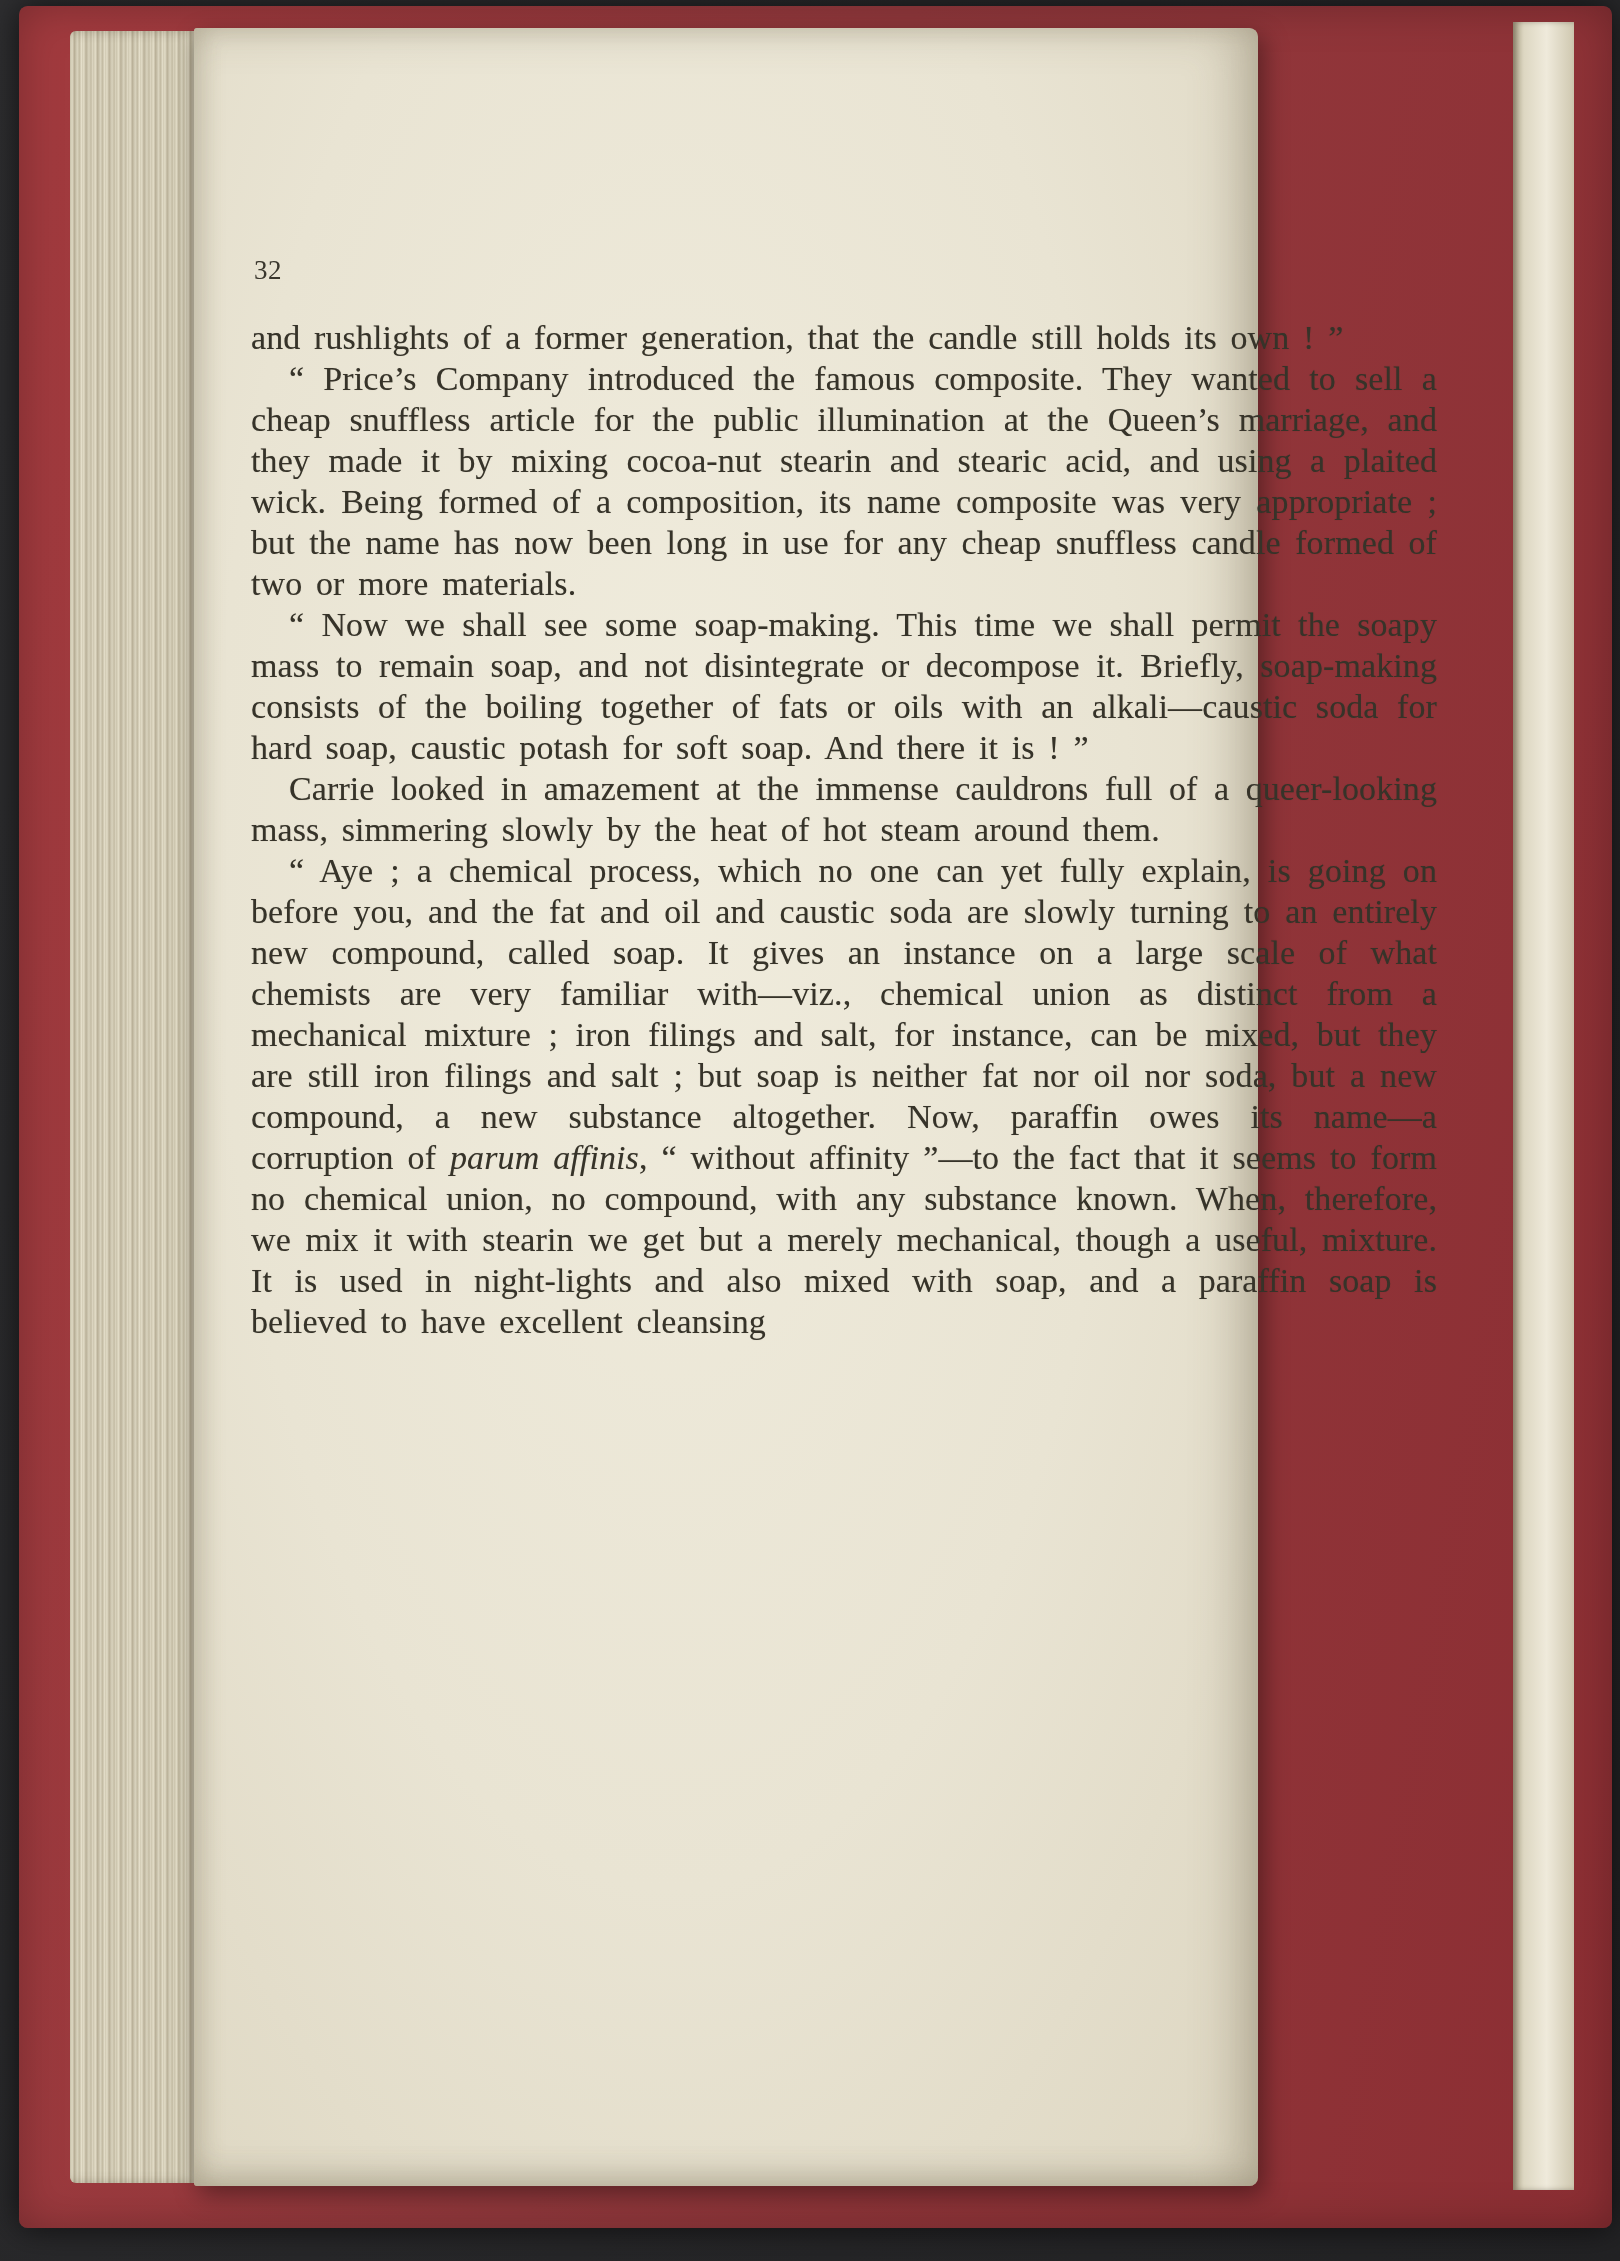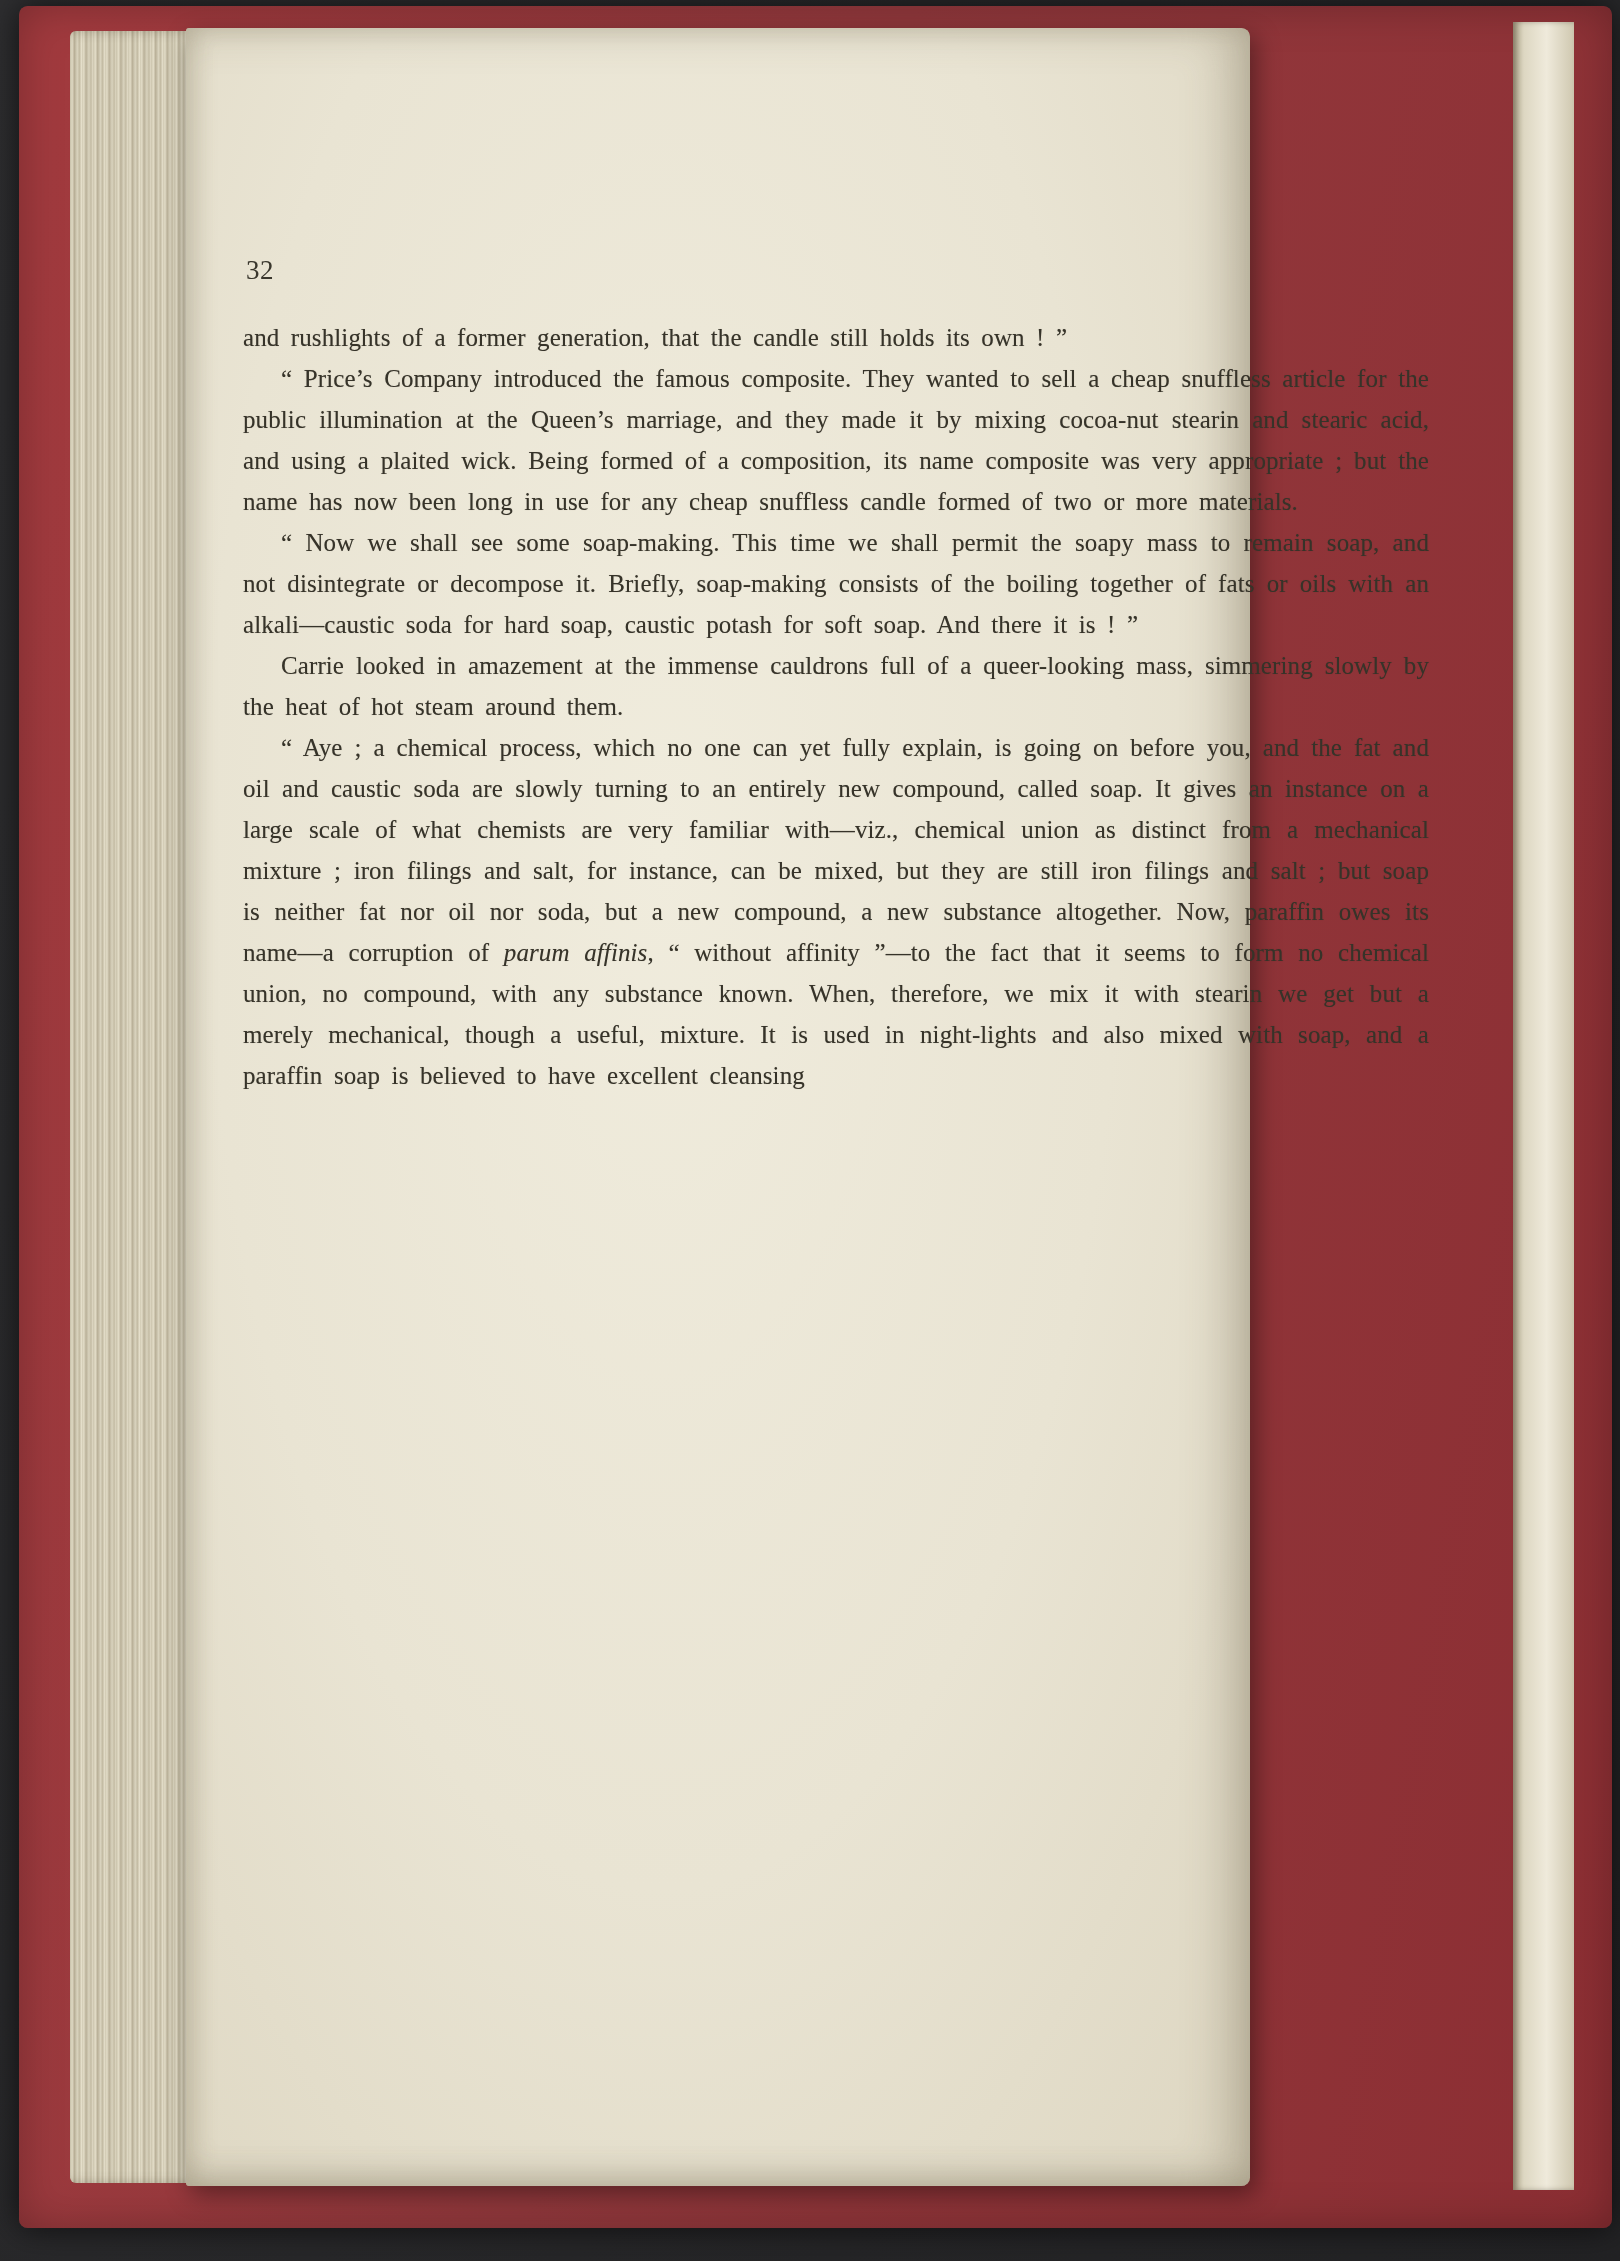--- a/index.html
+++ b/index.html
@@ -24,38 +24,38 @@
     box-shadow:inset -5.8px 0 10.2px rgba(80,70,50,.35);
   }
   
   .next-page{
     position:absolute;left:1513px;top:22px;width:61px;height:2168px;
     background:linear-gradient(90deg,#b3aa90 0%,#ddd7c2 18%,#efeadb 55%,#cfc8b0 100%);
     box-shadow:inset 3.6px 0 5.8px rgba(60,50,35,.35);
   }
   
   .main-page{
-    position:absolute;left:186px;top:28px;width:1064px;height:2158px;
+    position:absolute;left:194px;top:28px;width:1064px;height:2158px;
     background:radial-gradient(ellipse at 45% 38%, #f0ecdd 0%, var(--page-color,#e9e4d3) 55%, #ddd6c1 100%);
     border-radius:2.9px 8.7px 8.7px 2.9px;
     box-shadow:
       inset -25px 0 44px rgba(95,85,60,.25),
       inset 10.2px 0 22px rgba(120,110,85,.18),
       inset 0 -13px 29px rgba(110,100,75,.15),
       5.8px 8.7px 25px rgba(0,0,0,.38);
   }
   .page-header{position:absolute;left:57px;top:224px;width:1186px;height:44px;color:#3a372d;}
   .page-number{position:absolute;left:2.9px;top:2.9px;font-size:27px;letter-spacing:0.7px;}
   .running-header{
     text-align:center;font-size:25px;letter-spacing:2.5px;font-weight:bold;
     color:#3c392f;
   }
   .page-body{position:absolute;left:57px;top:289px;width:1186px;color:#363329;}
   .para{
-    margin:0;text-align:justify;font-size:25px;line-height:41px;
+    margin:0;text-align:justify;font-size:34px;line-height:41px;
     word-spacing:5.1px;letter-spacing:0.1px;
     text-shadow:0 0 0.7px rgba(55,50,40,.35);
   }
   .para.indent{text-indent:38px;}
   .para i{}
 </style>
 </head>
 <body>
 
 <div class="scene">

